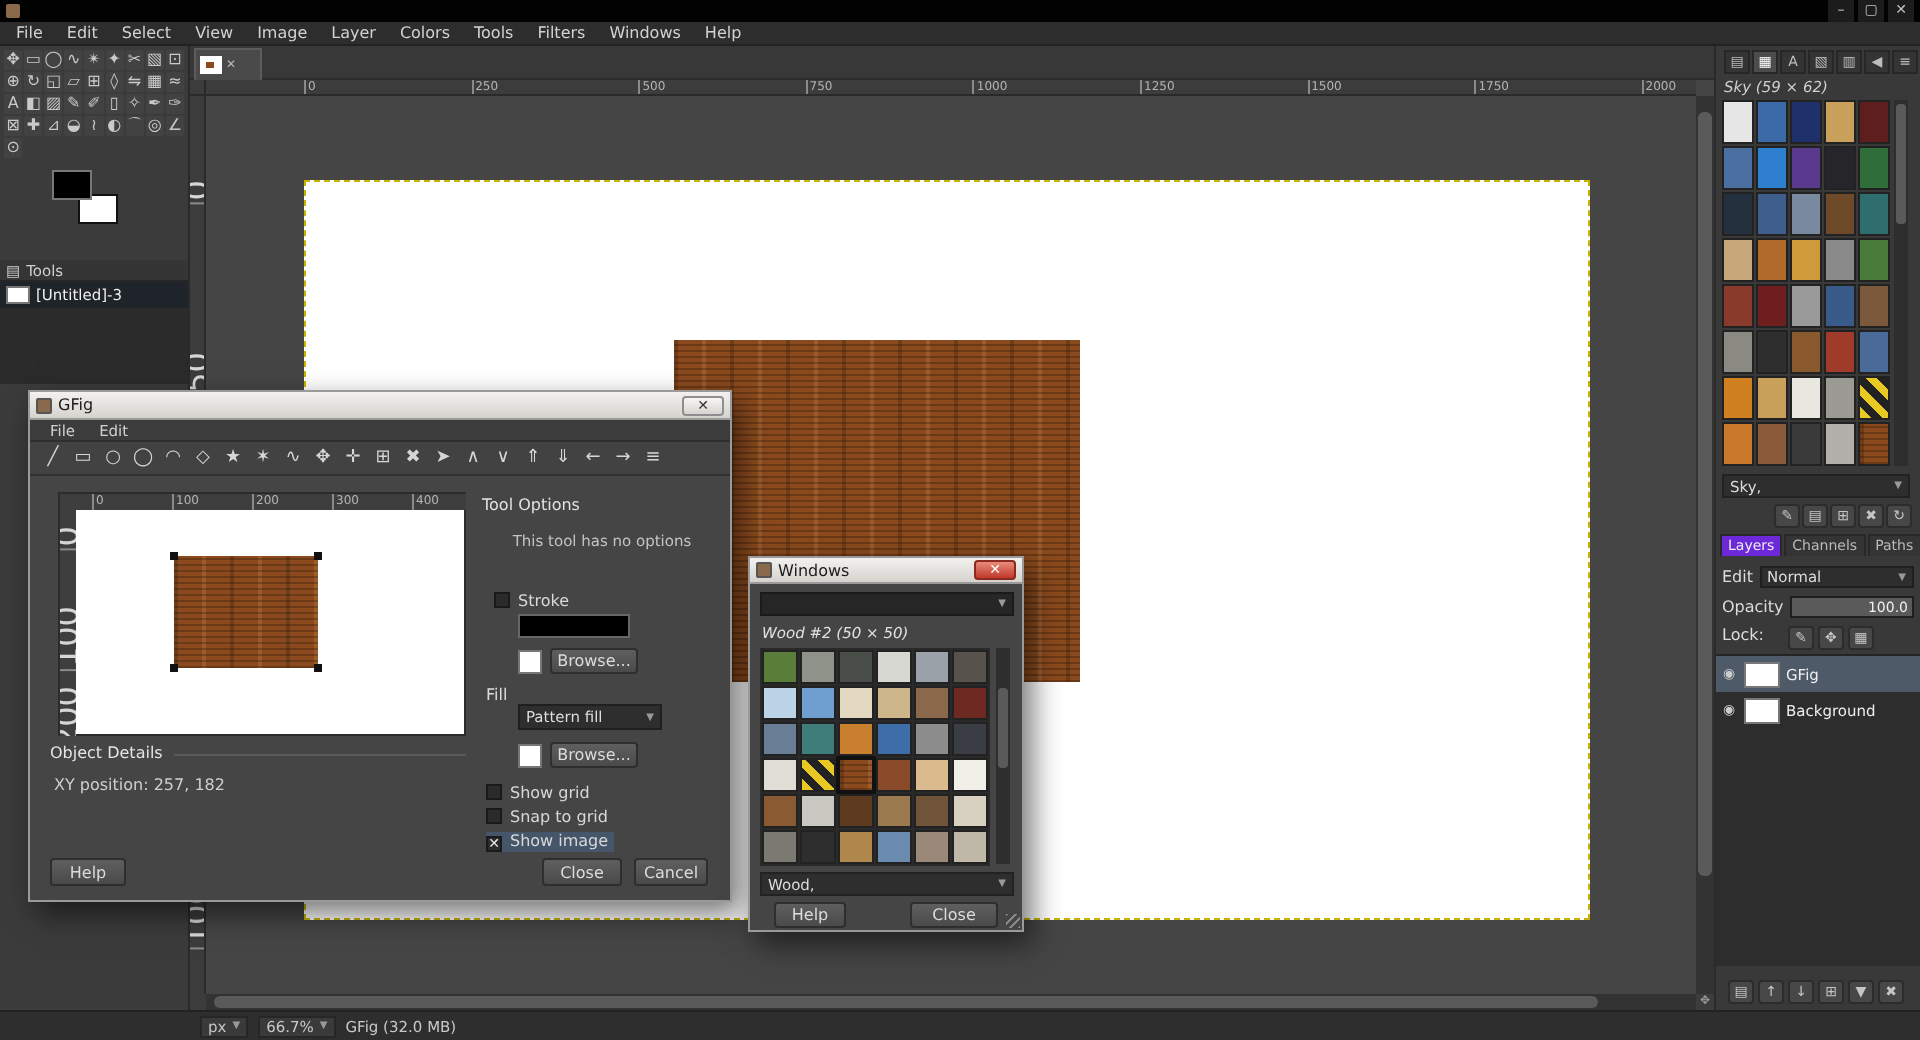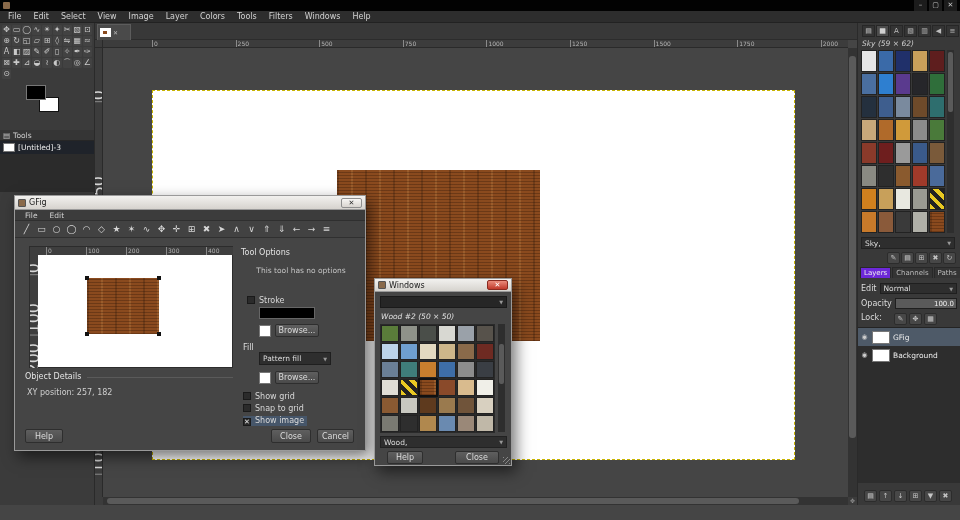--- a/index.html
+++ b/index.html
@@ -374,20 +374,31 @@
     <div id="layer-actions">
         <span class="mini-btn">▤</span>
         <span class="mini-btn">↑</span>
         <span class="mini-btn">↓</span>
         <span class="mini-btn">⊞</span>
         <span class="mini-btn">▼</span>
         <span class="mini-btn">✖</span>
       </div>
   </div>
 
+  <div id="statusbar">
+    <span class="sb-combo">
+      <span>px</span>
+      <span class="dd">▼</span>
+    </span>
+    <span class="sb-combo">
+      <span>66.7%</span>
+      <span class="dd">▼</span>
+    </span>
+    <span>GFig (32.0 MB)</span>
+  </div>
 
   <div id="gfig-dialog" class="dialog">
     <div class="win-titlebar">
       <span class="win-icon"></span>
       <span class="ttl">GFig</span>
       <span class="win-close">✕</span>
     </div>
     <div id="gfig-menubar">
         <span class="menu-item">File</span>
         <span class="menu-item">Edit</span>

